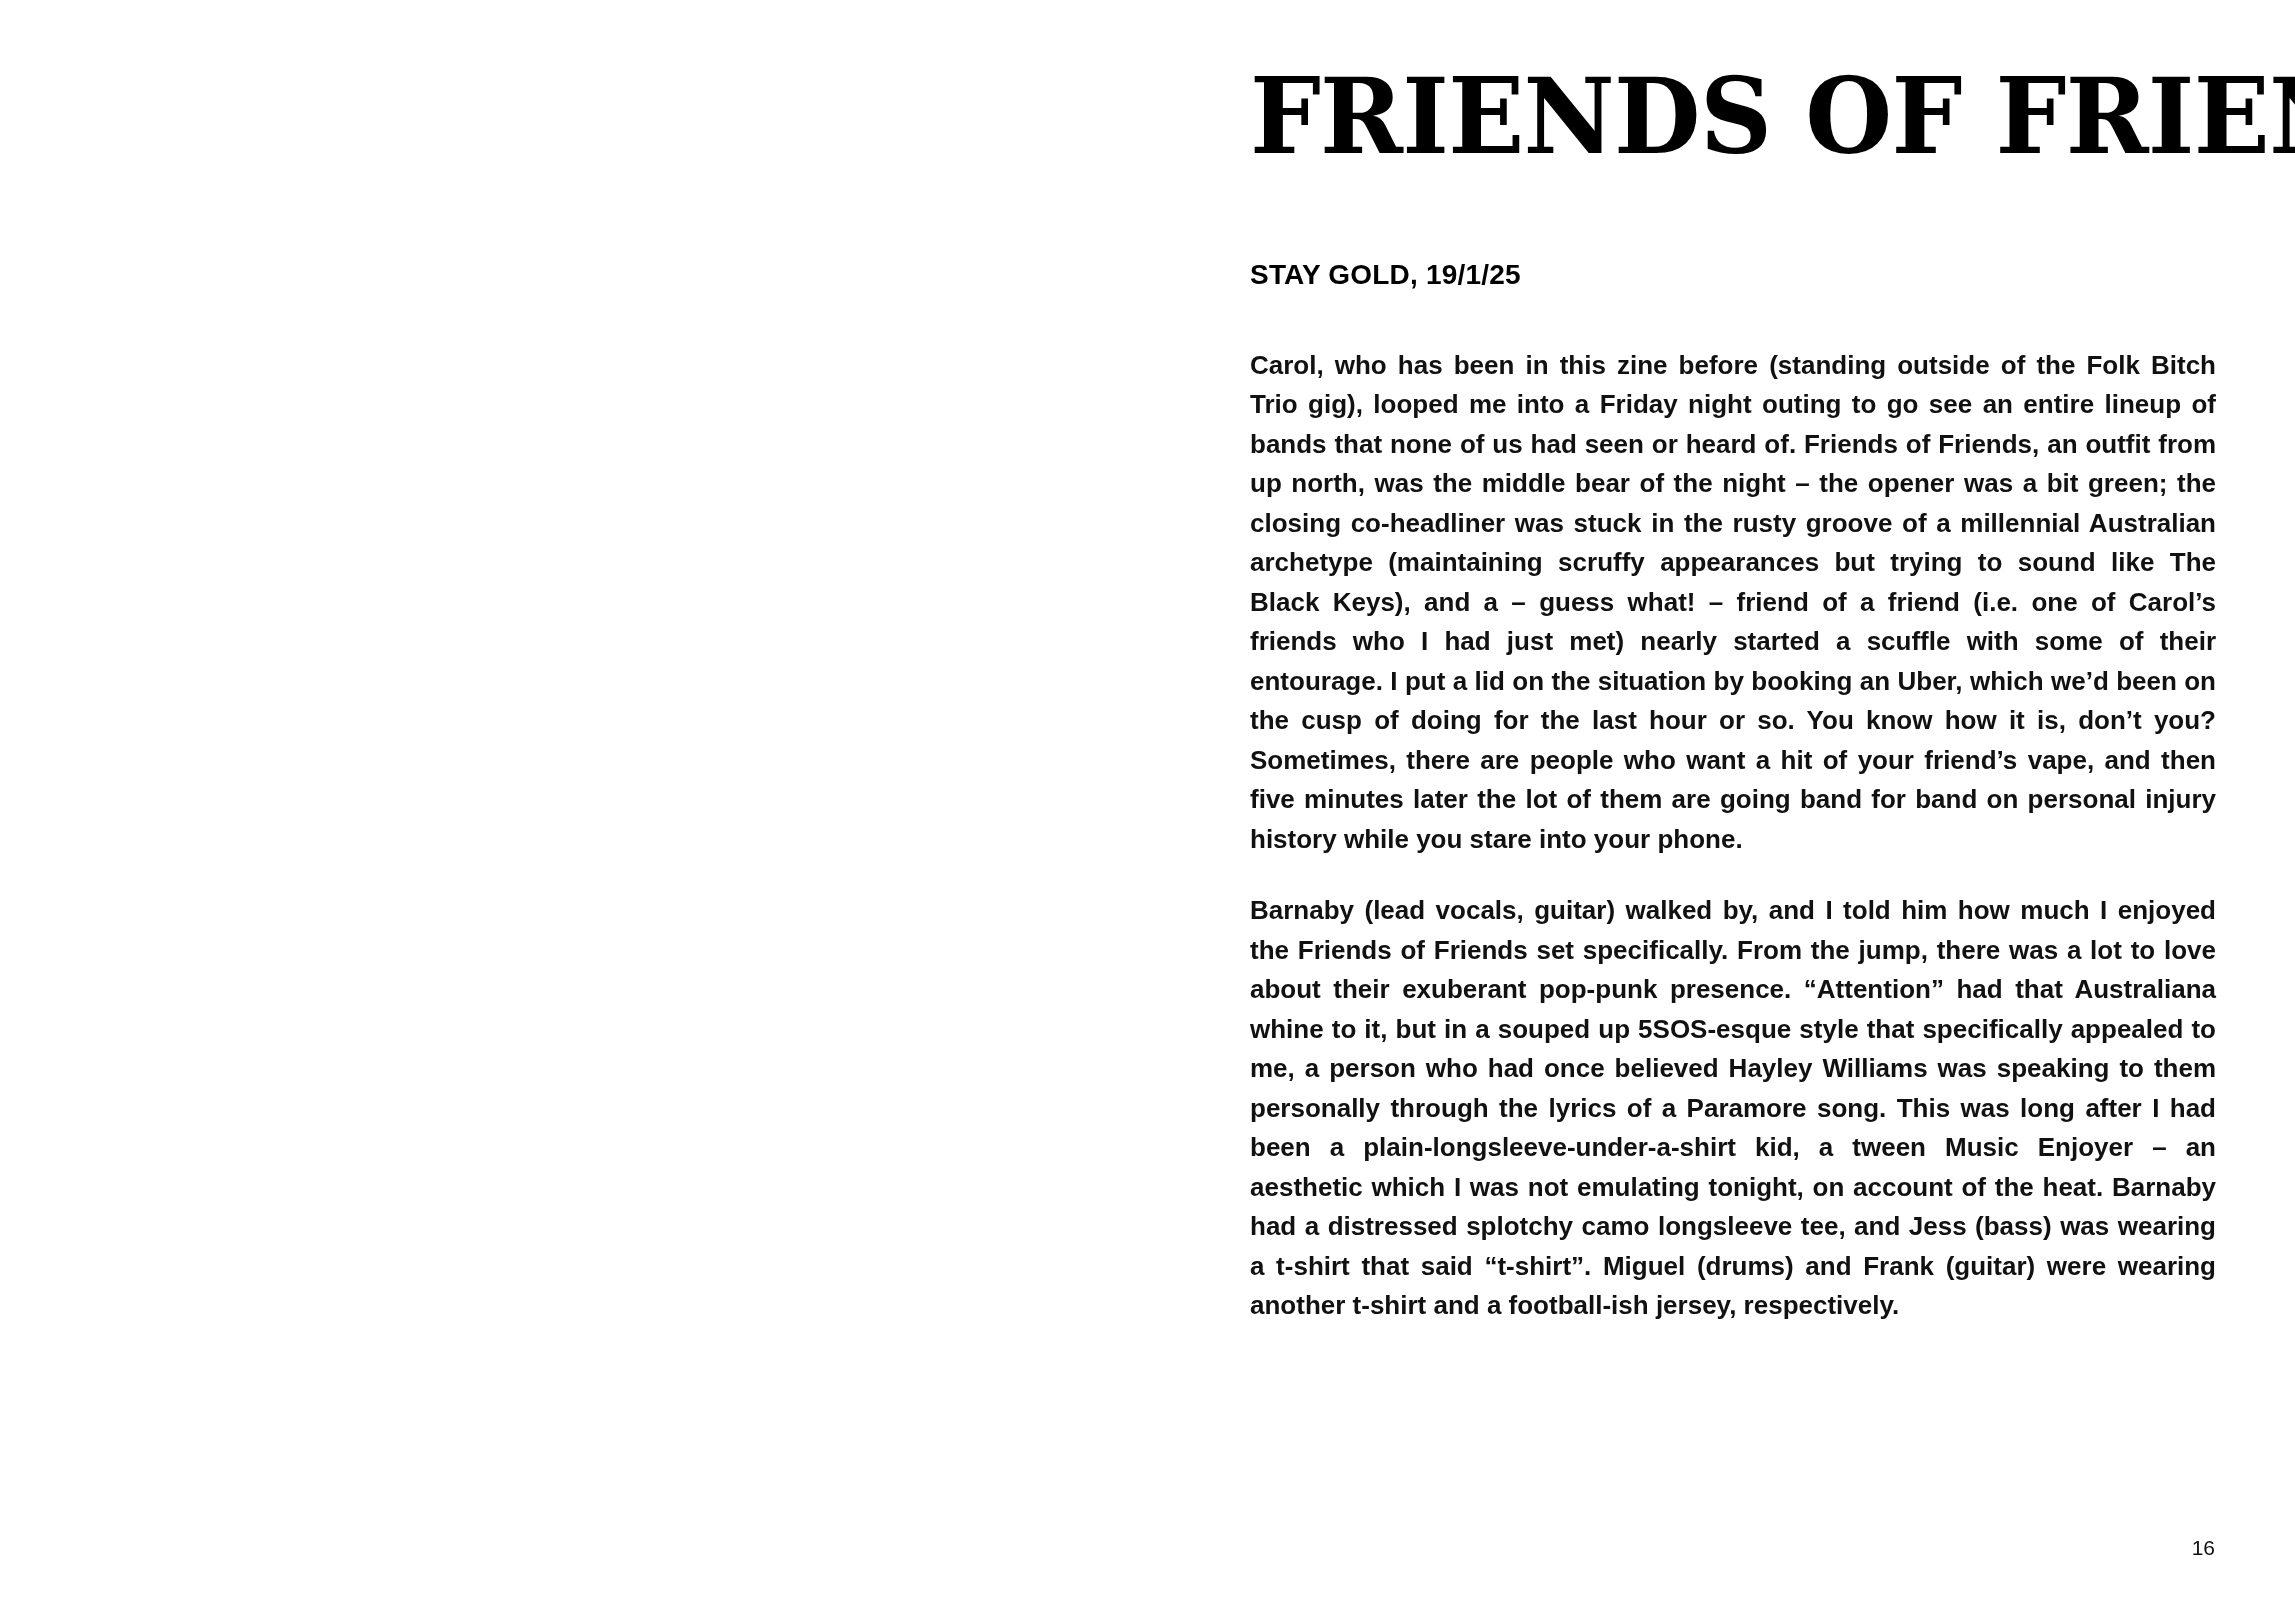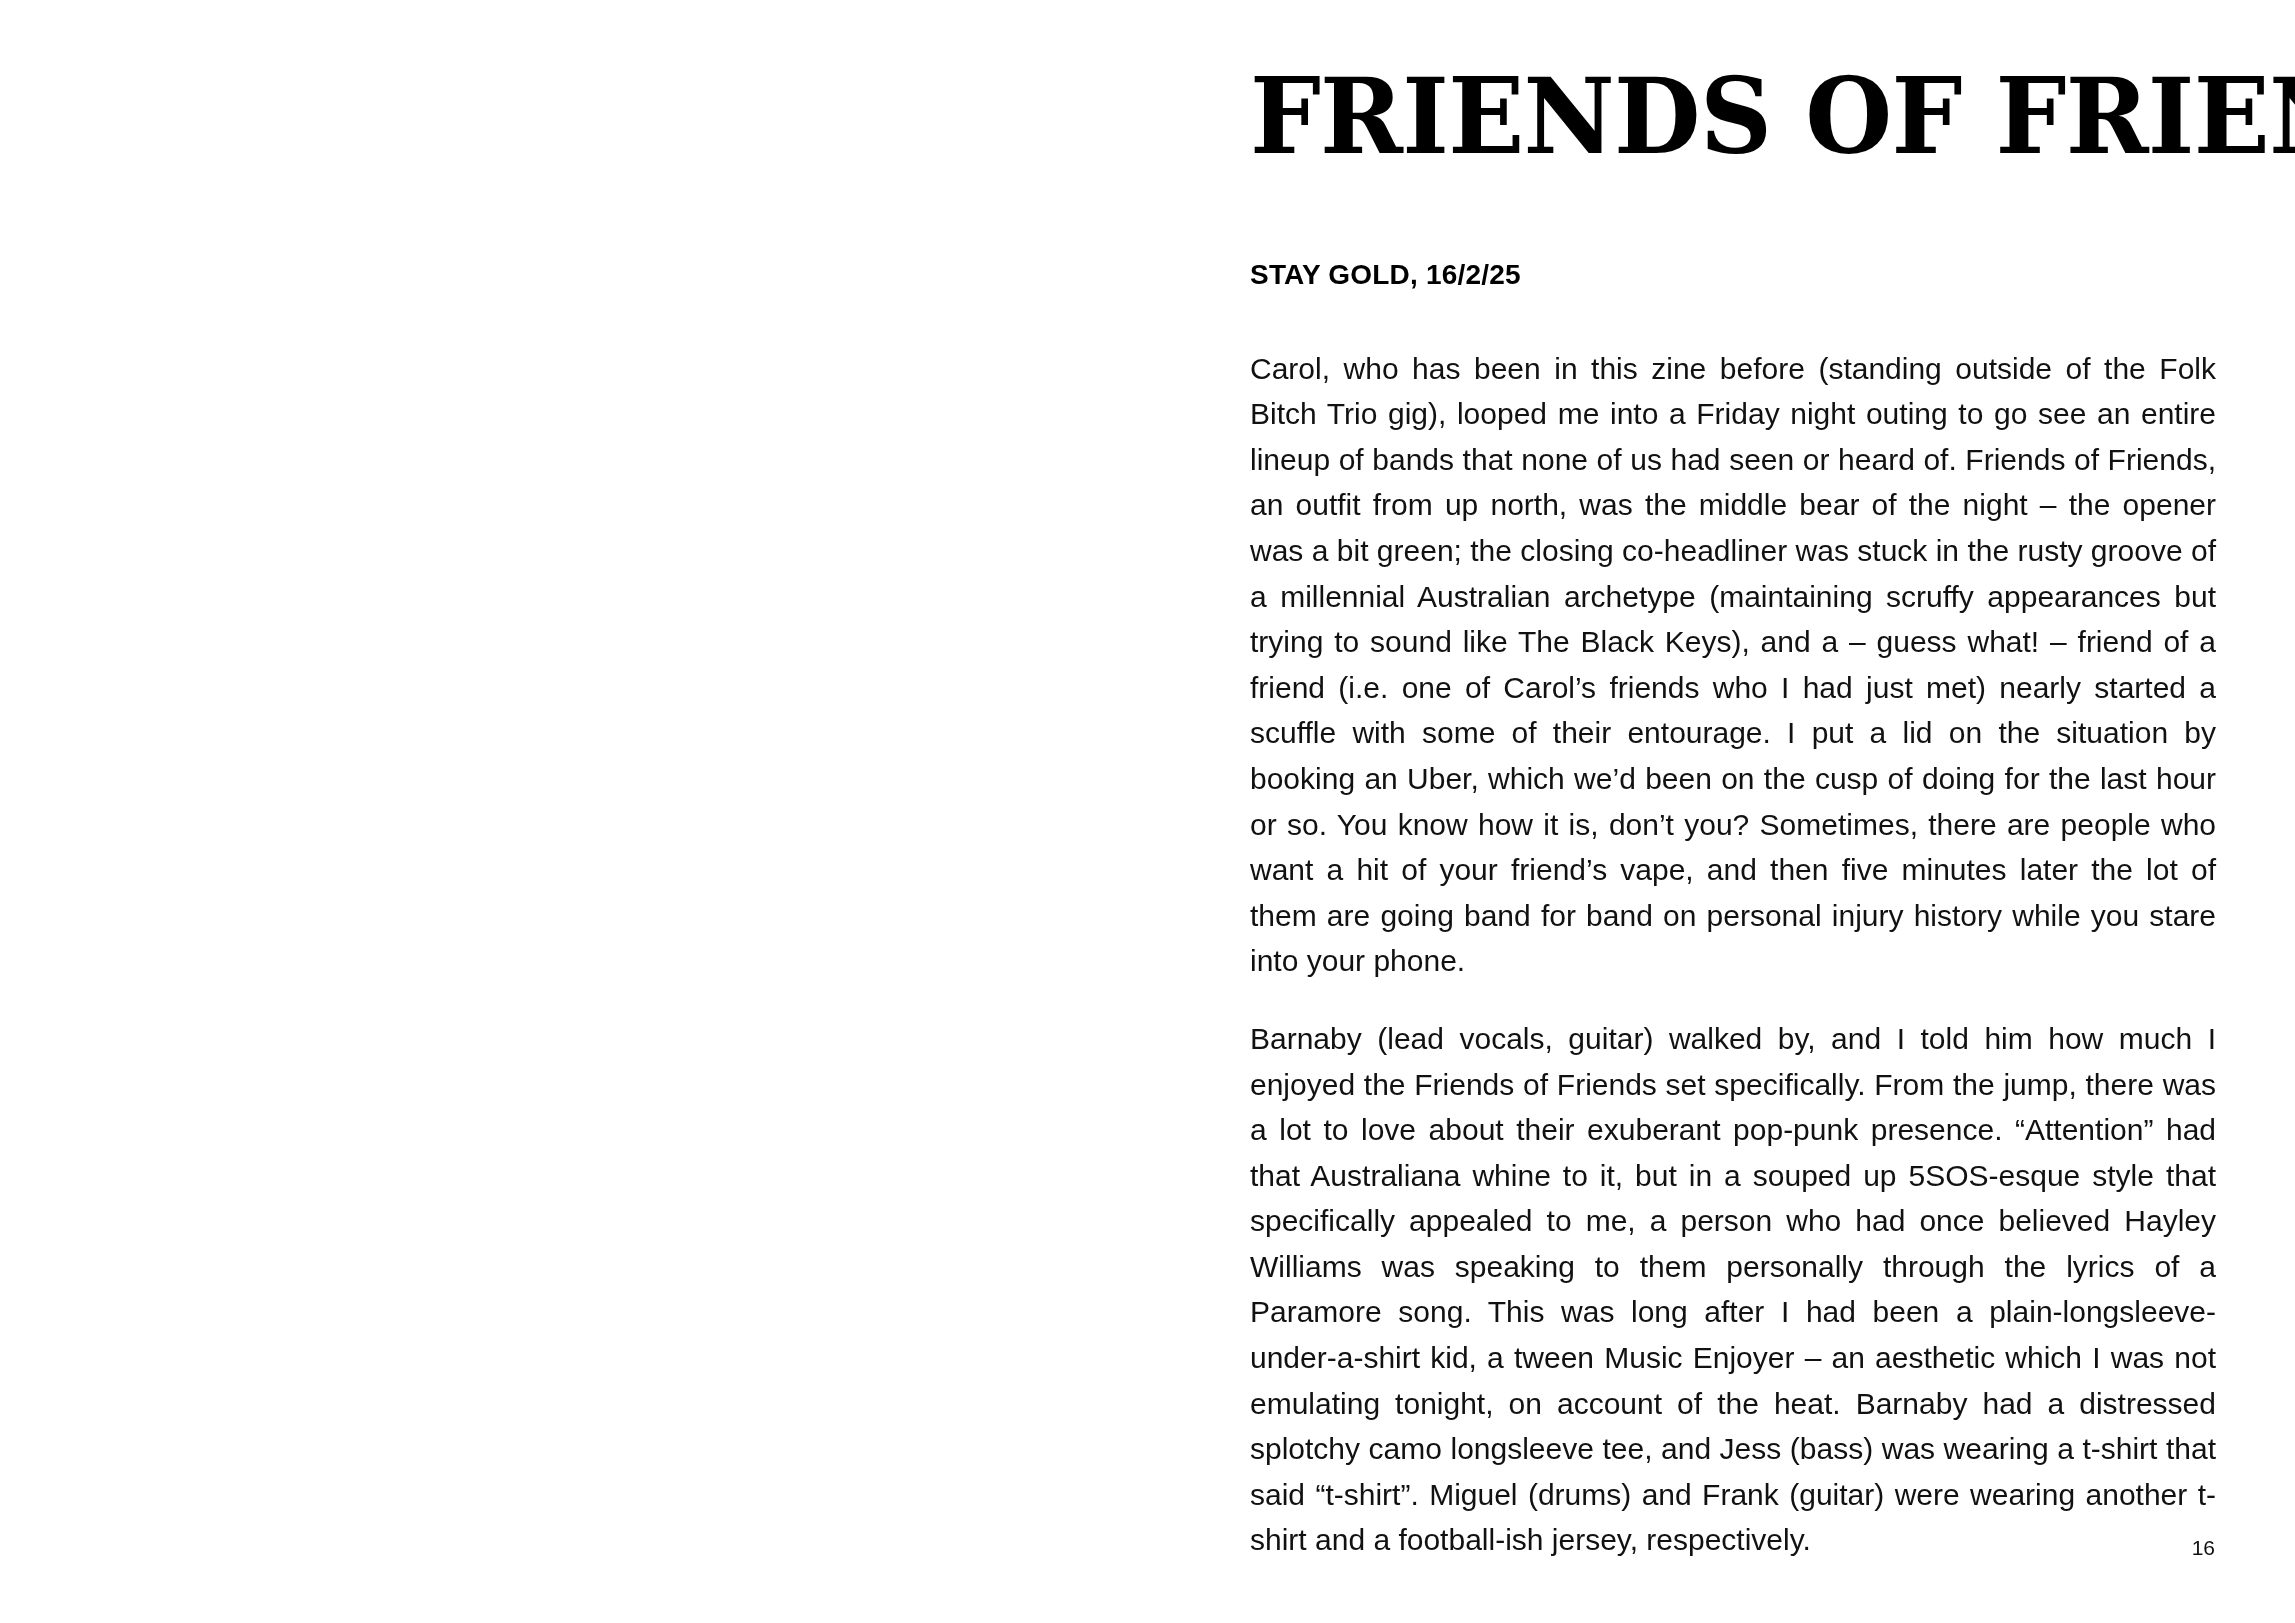--- a/index.html
+++ b/index.html
@@ -53,27 +53,28 @@
     color: #000000;
     margin: 89px 0 0 0;
   }
 
   .body-copy {
     margin-top: 54px;
   }
 
   .body-copy p {
     font-family: "Liberation Sans", sans-serif;
-    font-size: 30px;
+    font-size: 26px;
     line-height: 1.52;
     color: #111111;
     text-align: justify;
     text-justify: inter-word;
     margin: 0 0 32px 0;
     hyphens: none;
+    font-weight: bold;
   }
 
   .body-copy p:last-child {
     margin-bottom: 12px;
   }
 
   .page-number {
     position: absolute;
     right: 80px;
     bottom: 63px;
@@ -84,21 +85,21 @@
 </style>
 </head>
 <body>
 
 <div class="page">
 
   <div class="content-column">
 
     <h1 class="zine-title">FRIENDS OF FRIENDS</h1>
 
-    <h2 class="subtitle">STAY GOLD, 16/2/25</h2>
+    <h2 class="subtitle">STAY GOLD, 19/1/25</h2>
 
     <div class="body-copy">
       <p>Carol, who has been in this zine before (standing outside of the Folk Bitch Trio gig), looped me into a Friday night outing to go see an entire lineup of bands that none of us had seen or heard of. Friends of Friends, an outfit from up north, was the middle bear of the night – the opener was a bit green; the closing co-headliner was stuck in the rusty groove of a millennial Australian archetype (maintaining scruffy appearances but trying to sound like The Black Keys), and a – guess what! – friend of a friend (i.e. one of Carol’s friends who I had just met) nearly started a scuffle with some of their entourage. I put a lid on the situation by booking an Uber, which we’d been on the cusp of doing for the last hour or so. You know how it is, don’t you? Sometimes, there are people who want a hit of your friend’s vape, and then five minutes later the lot of them are going band for band on personal injury history while you stare into your phone.</p>
       <p>Barnaby (lead vocals, guitar) walked by, and I told him how much I enjoyed the Friends of Friends set specifically. From the jump, there was a lot to love about their exuberant pop-punk presence. “Attention” had that Australiana whine to it, but in a souped up 5SOS-esque style that specifically appealed to me, a person who had once believed Hayley Williams was speaking to them personally through the lyrics of a Paramore song. This was long after I had been a plain-longsleeve-under-a-shirt kid, a tween Music Enjoyer – an aesthetic which I was not emulating tonight, on account of the heat. Barnaby had a distressed splotchy camo longsleeve tee, and Jess (bass) was wearing a t-shirt that said “t-shirt”. Miguel (drums) and Frank (guitar) were wearing another t-shirt and a football-ish jersey, respectively.</p>
     </div>
 
   </div>
 
   <div class="page-number">16</div>
 

